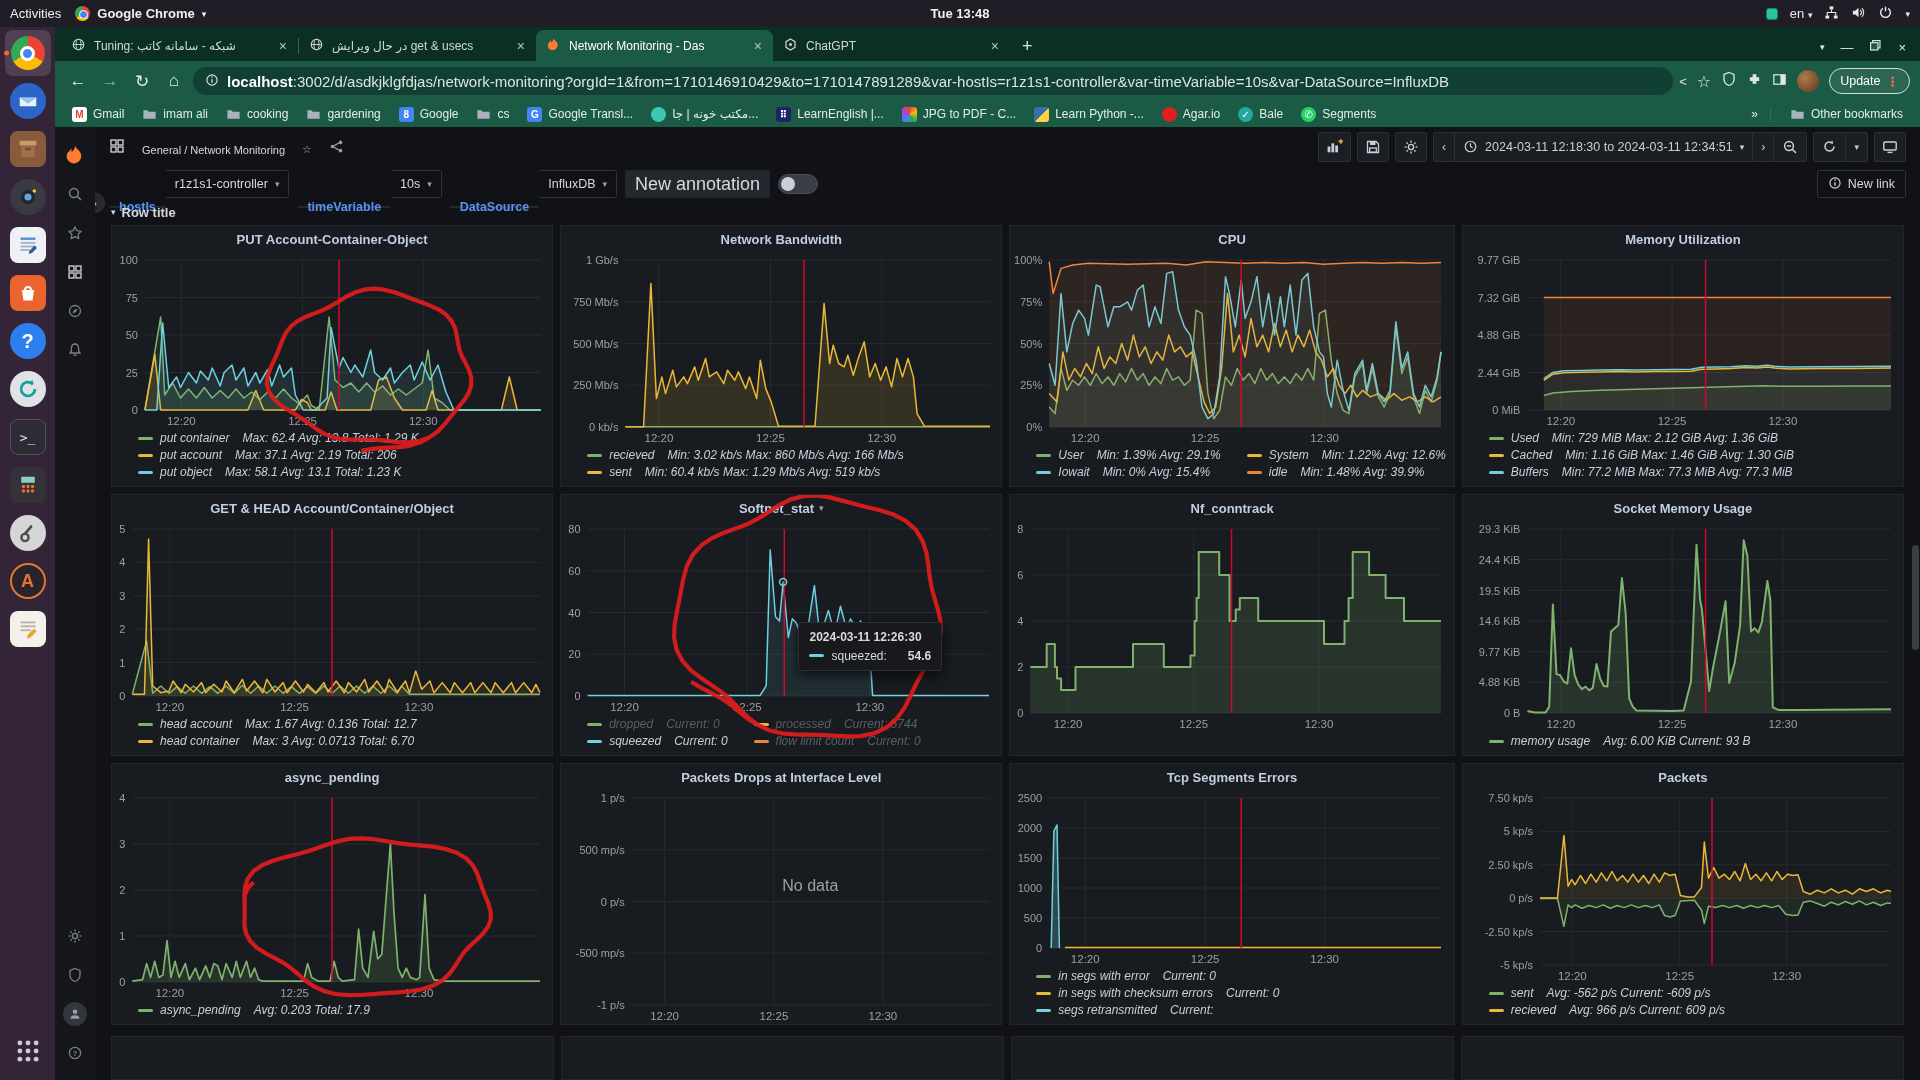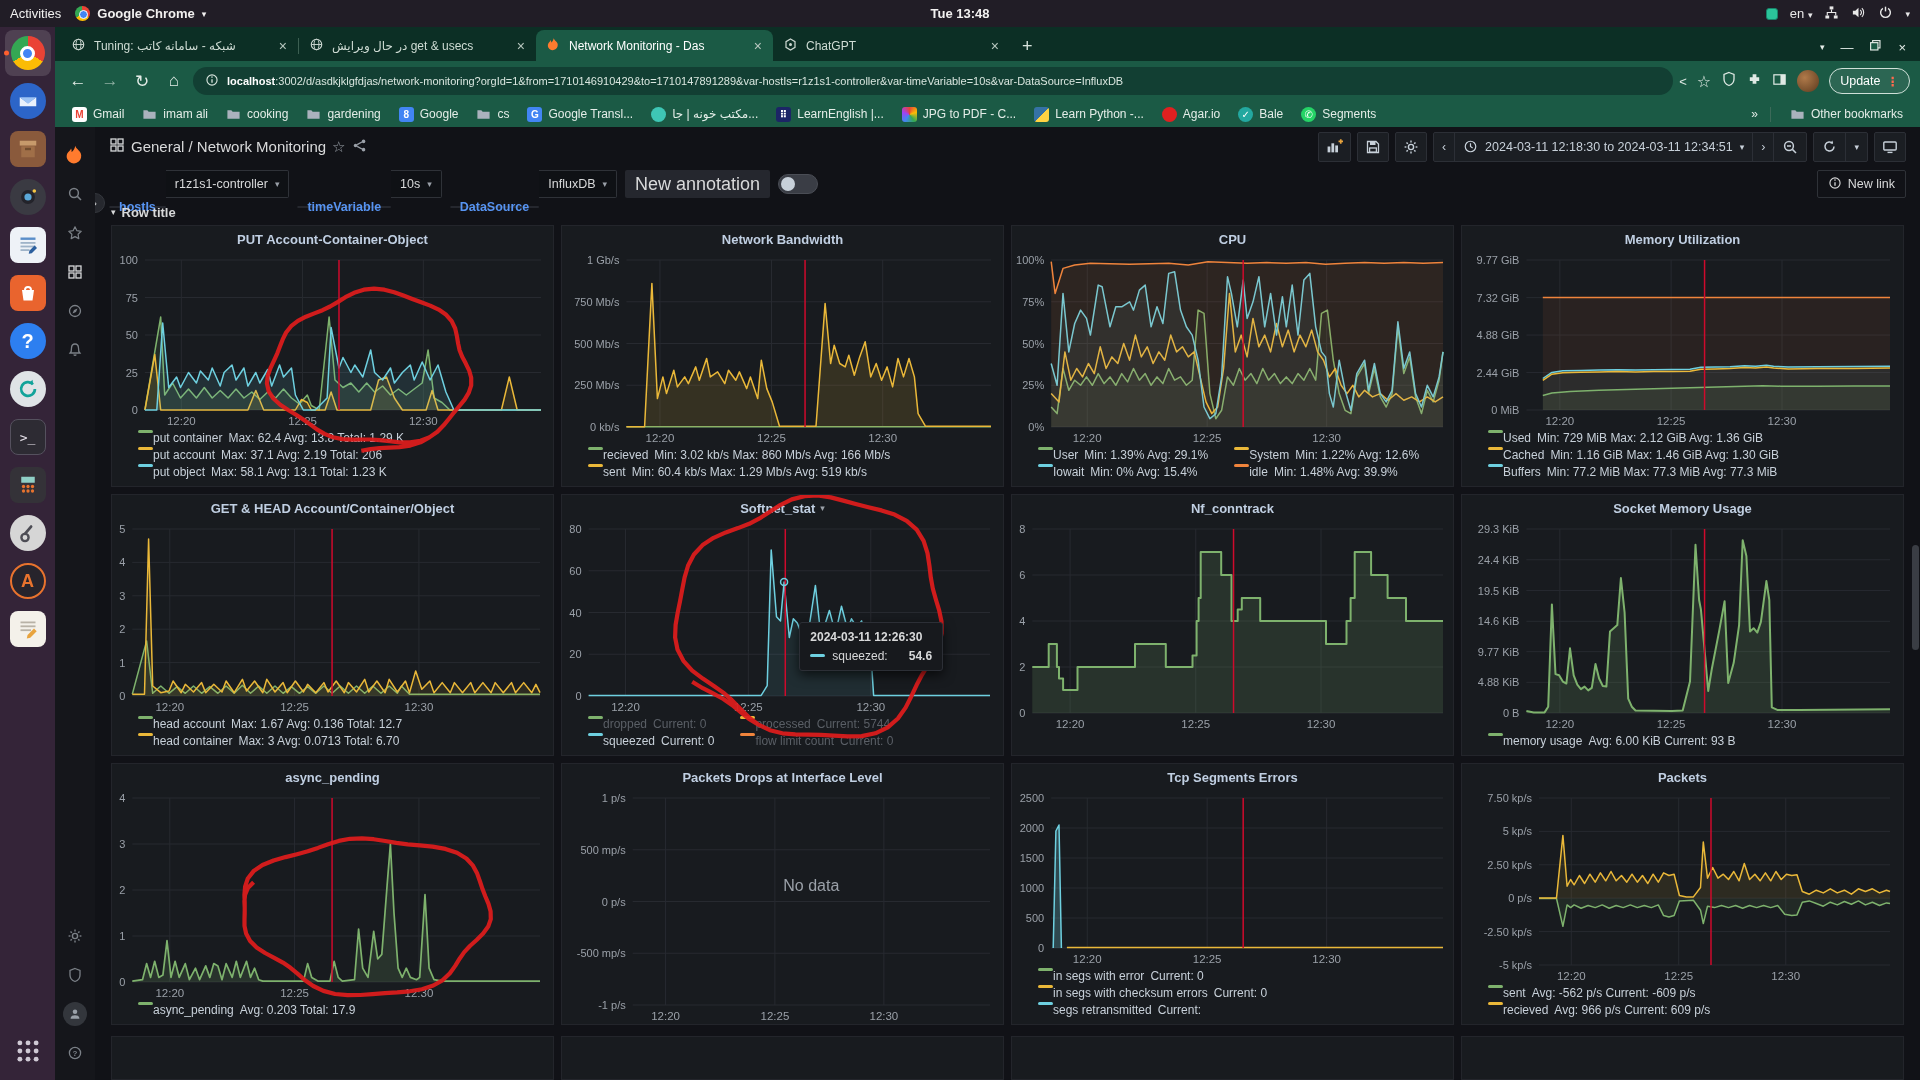--- a/index.html
+++ b/index.html
@@ -37,21 +37,21 @@
   .tab.active{background:#1b5a45;color:#fff;}
   .tab .ttl{flex:1;white-space:nowrap;overflow:hidden;text-overflow:ellipsis;}
   .tab .tclose{font-size:14px;color:#b9c8c0;padding:0 3px;}
   .tabsep{width:1px;height:16px;background:#3c5f52;margin-bottom:7px;}
   .newtab{font-size:18px;color:#d8e4dd;padding:0 12px 4px;}
   #winctl{margin-left:auto;display:flex;align-items:center;gap:16px;padding:0 14px 6px;color:#e6eee9;font-size:13px;}
   #toolbar{height:40px;background:#1b5a45;display:flex;align-items:center;gap:6px;padding:0 10px;}
   .navbtn{color:#e3ece7;font-size:17px;width:26px;text-align:center;}
   .navbtn.dim{color:#8fb0a3;}
   #urlbar{flex:1;height:28px;background:#123f33;border-radius:14px;display:flex;align-items:center;
-    padding:0 12px;color:#d9e6df;font-size:11px;gap:8px;min-width:0;}
+    padding:0 12px;color:#d9e6df;font-size:15px;gap:8px;min-width:0;}
   #urlbar .url{white-space:nowrap;overflow:hidden;text-overflow:ellipsis;}
   #urlbar .url b{color:#fff;font-weight:700;}
   .tbicons{display:flex;align-items:center;gap:10px;color:#dfe9e4;}
   .avatarball{width:22px;height:22px;border-radius:50%;background:radial-gradient(circle at 35% 35%,#b07a4a,#5c3a1e);}
   #updatebtn{display:flex;align-items:center;gap:6px;border:1px solid #cfe0d8;border-radius:14px;height:26px;
     padding:0 10px;color:#fff;font-size:12.5px;background:#ffffff14;}
   #updatebtn .kebab{color:#ff6a4d;font-weight:700;}
   #bookmarks{height:26px;background:#1b5a45;display:flex;align-items:center;gap:4px;padding:0 10px;
     font-size:12px;color:#e4ede8;}
   .bmk{display:flex;align-items:center;gap:6px;padding:2px 7px;border-radius:4px;white-space:nowrap;}
@@ -63,21 +63,21 @@
   #grafana{flex:1;display:flex;min-height:0;background:#111217;position:relative;}
   #gsidebar{width:40px;background:#15161b;display:flex;flex-direction:column;align-items:center;
     padding-top:8px;color:#7b8087;}
   .sbicon{width:40px;height:39px;display:flex;align-items:center;justify-content:center;}
   .sbicon.active{color:#d8d9da;}
   #sbbottom{margin-top:auto;display:flex;flex-direction:column;align-items:center;padding-bottom:8px;}
   .sbavatar{width:24px;height:24px;border-radius:50%;background:#33363c;color:#9aa0a8;
     display:flex;align-items:center;justify-content:center;}
   #gmain{flex:1;display:flex;flex-direction:column;min-width:0;overflow:hidden;position:relative;}
   #gnav{height:48px;display:flex;align-items:center;padding:0 14px;color:#d8d9da;}
-  #breadcrumb{display:flex;align-items:center;gap:6px;font-size:15px;}
+  #breadcrumb{display:flex;align-items:flex-end;gap:17px;font-size:11px;}
   #breadcrumb .bstar,#breadcrumb .bshare{color:#9aa0a8;}
   #gnavright{margin-left:auto;display:flex;align-items:center;gap:6px;color:#c7d0d9;}
   .gbtn{height:30px;min-width:30px;background:#1b1e23;border:1px solid #2c2f36;border-radius:2px;
     display:flex;align-items:center;justify-content:center;padding:0 7px;color:#c7d0d9;}
   #timepicker{display:flex;align-items:stretch;border:1px solid #2c2f36;border-radius:2px;background:#1b1e23;height:30px;}
   #timepicker>div{display:flex;align-items:center;padding:0 8px;border-right:1px solid #2c2f36;font-size:12.5px;gap:7px;}
   #timepicker>div:last-child{border-right:none;}
   #gsub{height:42px;display:flex;align-items:center;gap:8px;padding:0 14px;}
   .varchip{display:flex;height:28px;}
   .varlabel{background:#181b1f;border:1px solid #25272e;display:flex;align-items:center;padding:0 9px;
@@ -92,21 +92,21 @@
     align-items:center;gap:6px;padding:0 10px;color:#d8d9da;font-size:12.5px;}
   #rowhead{height:26px;display:flex;align-items:center;gap:6px;padding:0 16px;color:#d8d9da;font-size:13px;font-weight:600;}
   #gpanels{display:grid;grid-template-columns:repeat(4,1fr);gap:7px;padding:2px 16px 4px;}
   .panel{height:262px;background:#181b1f;border:1px solid #23252b;display:flex;flex-direction:column;position:relative;}
   .ptitle{height:26px;display:flex;align-items:center;justify-content:center;gap:5px;font-size:13px;
     font-weight:600;color:#c0cfe2;flex:none;}
   .plotwrap{flex:1;position:relative;min-height:0;}
   .plotwrap svg{position:absolute;left:0;top:0;}
   .legend{padding:1px 8px 5px 26px;display:grid;column-gap:26px;justify-content:start;
     font-size:12px;color:#c7d0d9;flex:none;}
-  .litem{display:flex;align-items:flex-start;height:17px;line-height:17px;white-space:nowrap;}
+  .litem{display:flex;align-items:center;gap:7px;height:17px;line-height:17px;white-space:nowrap;font-style:italic;}
   .ldash{width:15px;height:3px;border-radius:1.5px;flex:none;}
   .litem.dim .llabel,.litem.dim .lstats{color:#5a5f66;}
   .lstats{margin-left:6px;}
   .overlay{position:absolute;inset:0;pointer-events:none;z-index:5;}
   .gtooltip{position:absolute;z-index:6;background:#17191d;border:1px solid #2c2f36;border-radius:3px;
     box-shadow:0 4px 12px #000a;padding:7px 10px;font-size:12px;color:#d8d9da;white-space:nowrap;}
   .gtooltip .tt-time{font-weight:700;margin-bottom:5px;}
   .gtooltip .tt-row{display:flex;align-items:center;gap:7px;}
   .gtooltip .tt-val{font-weight:700;margin-left:14px;}
   #stubrow{display:grid;grid-template-columns:repeat(4,1fr);gap:7px;padding:7px 16px 0;}

